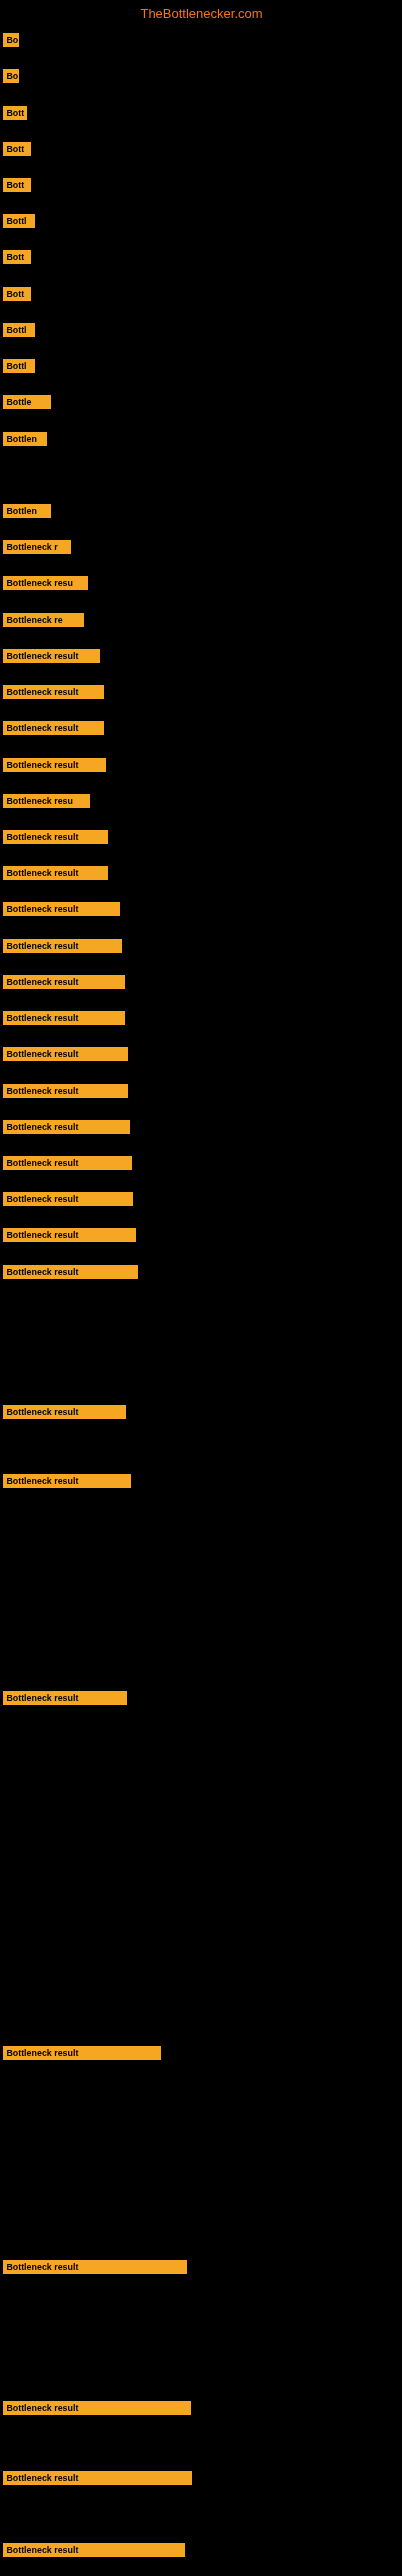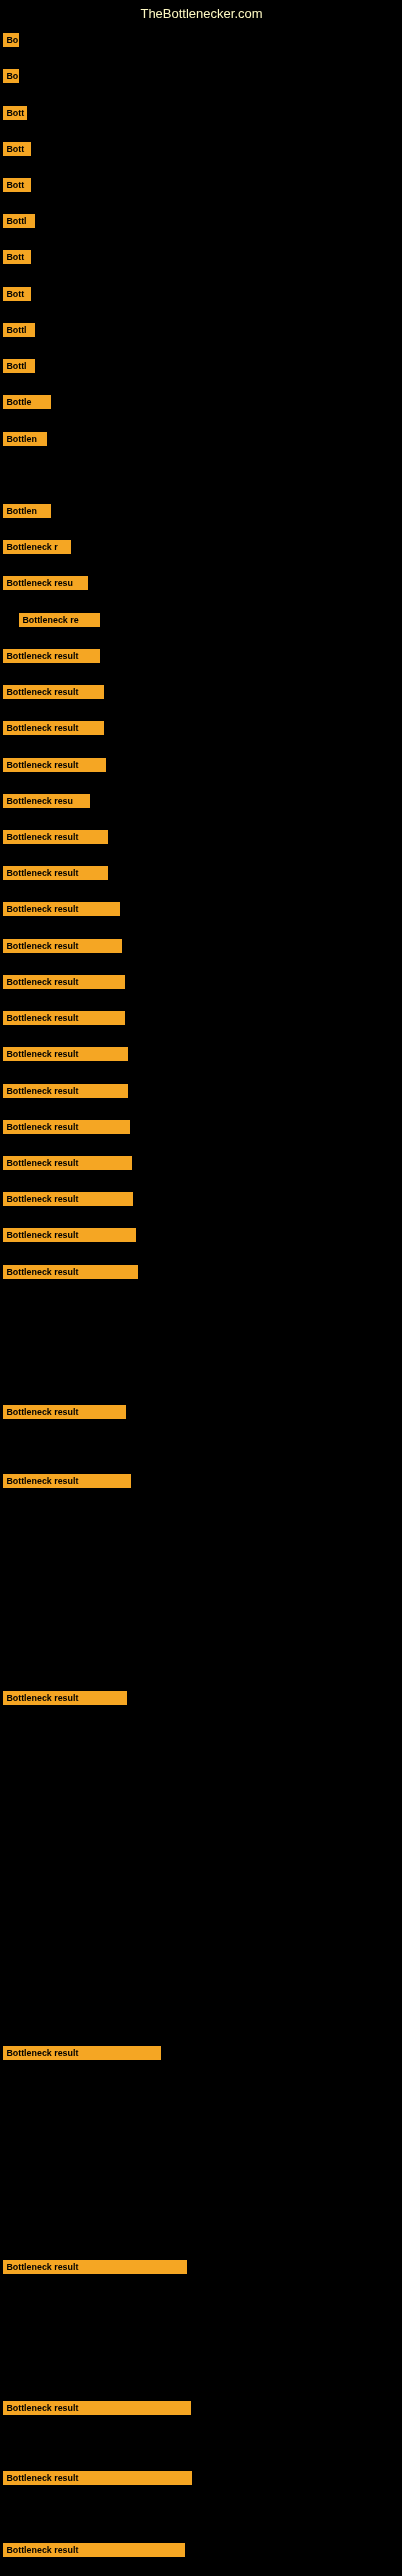--- a/index.html
+++ b/index.html
@@ -8,21 +8,21 @@
       box-sizing: border-box;
     }
     body {
       background-color: #000;
       width: 403px;
       min-height: 2576px;
       font-family: Arial, sans-serif;
       position: relative;
     }
     .site-title {
-      color: #fef9c3;
+      color: #f97316;
       font-size: 13px;
       text-align: center;
       padding: 6.4px 0 3.2px 0;
       font-weight: normal;
     }
   </style>
 </head>
 <body>
 
 <div class="site-title">TheBottlenecker.com</div>
@@ -69,21 +69,21 @@
     </div>
     <div style="position: absolute; top: 479px; left: 0px; display: flex; align-items: center; padding-left: 3.2px;">
       <div style="background-color: rgb(245, 166, 35); color: rgb(0, 0, 0); font-size: 8.9px; font-weight: bold; white-space: nowrap; padding: 2.4px 3.2px; width: 47px; overflow: hidden; display: inline-block;">Bottlen</div>
     </div>
     <div style="position: absolute; top: 515px; left: 0px; display: flex; align-items: flex-start; padding-left: 3.2px;">
       <div style="background-color: rgb(245, 166, 35); color: rgb(0, 0, 0); font-size: 8.9px; font-weight: bold; white-space: nowrap; padding: 2.4px 3.2px; width: 68px; overflow: hidden; display: inline-block;">Bottleneck r</div>
     </div>
     <div style="position: absolute; top: 551px; left: 0px; display: flex; align-items: center; padding-left: 3.2px;">
       <div style="background-color: rgb(245, 166, 35); color: rgb(0, 0, 0); font-size: 8.9px; font-weight: bold; white-space: nowrap; padding: 2.4px 3.2px; width: 85px; overflow: hidden; display: inline-block;">Bottleneck resu</div>
     </div>
-    <div style="position: absolute; top: 588px; left: 0px; display: flex; align-items: center; padding-left: 3.2px; margin-left: 16px;">
+    <div style="position: absolute; top: 588px; left: 0px; display: flex; align-items: center; padding-left: 3.2px;">
       <div style="background-color: rgb(245, 166, 35); color: rgb(0, 0, 0); font-size: 8.9px; font-weight: bold; white-space: nowrap; padding: 2.4px 3.2px; width: 81px; overflow: hidden; display: inline-block;">Bottleneck re</div>
     </div>
     <div style="position: absolute; top: 624px; left: 0px; display: flex; align-items: center; padding-left: 3.2px;">
       <div style="background-color: rgb(245, 166, 35); color: rgb(0, 0, 0); font-size: 8.9px; font-weight: bold; white-space: nowrap; padding: 2.4px 3.2px; width: 97px; overflow: hidden; display: inline-block;">Bottleneck result</div>
     </div>
     <div style="position: absolute; top: 660px; left: 0px; display: flex; align-items: center; padding-left: 3.2px;">
       <div style="background-color: rgb(245, 166, 35); color: rgb(0, 0, 0); font-size: 8.9px; font-weight: bold; white-space: nowrap; padding: 2.4px 3.2px; width: 101px; overflow: hidden; display: inline-block;">Bottleneck result</div>
     </div>
     <div style="position: absolute; top: 696px; left: 0px; display: flex; align-items: center; padding-left: 3.2px;">
       <div style="background-color: rgb(245, 166, 35); color: rgb(0, 0, 0); font-size: 8.9px; font-weight: bold; white-space: nowrap; padding: 2.4px 3.2px; width: 101px; overflow: hidden; display: inline-block;">Bottleneck result</div>

